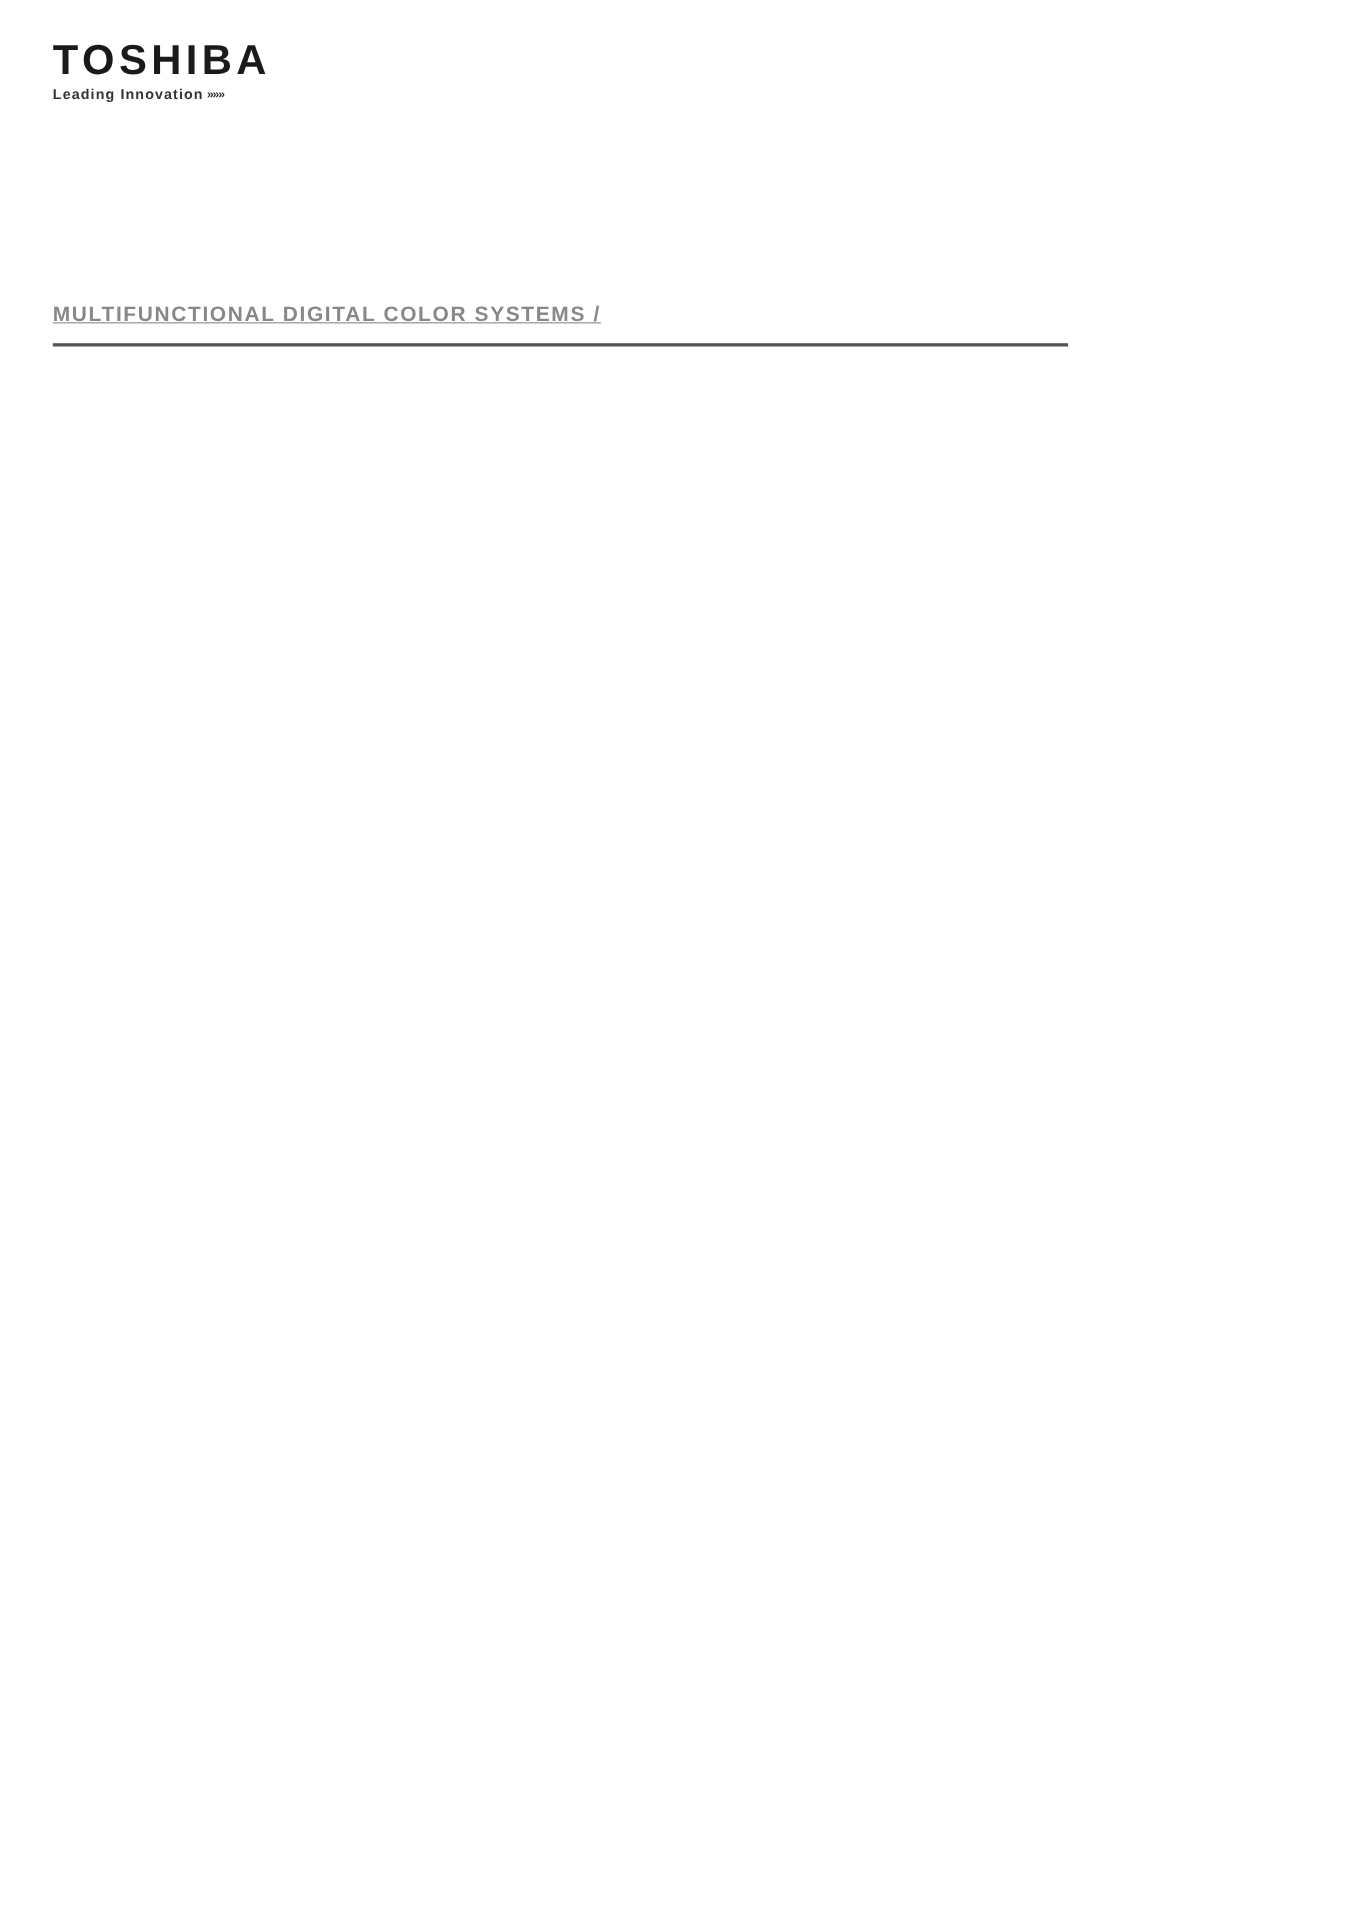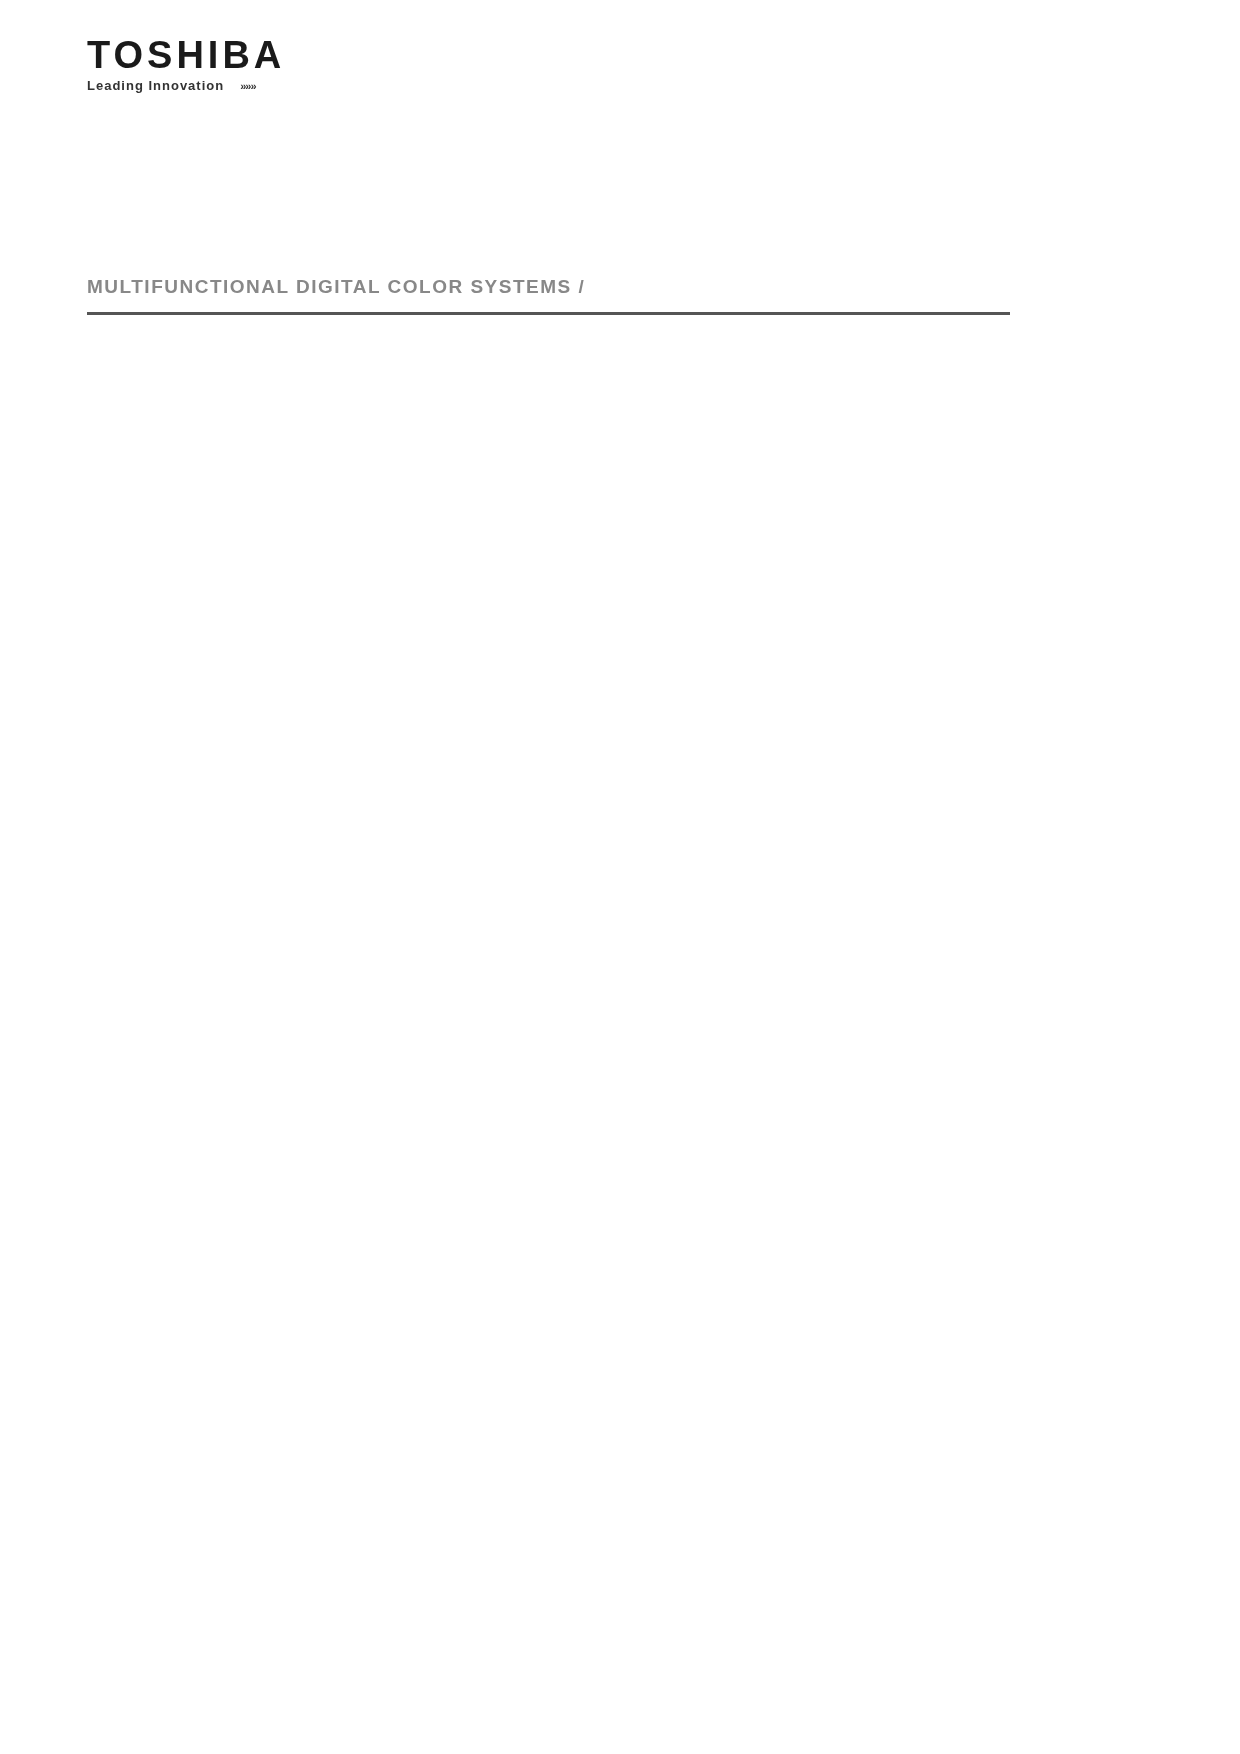--- a/index.html
+++ b/index.html
@@ -15,21 +15,20 @@
       font-family: Arial, Helvetica, sans-serif;
       position: relative;
     }
 
     .page-container {
       width: 1019px;
       min-height: 1754px;
       background: #ffffff;
       padding: 0;
       position: relative;
-      margin-left: 39px;
     }
 
     .header-section {
       padding: 36px 48px 0 48px;
     }
 
     .logo-area {
       display: flex;
       flex-direction: column;
       align-items: flex-start;
@@ -46,21 +45,21 @@
     }
 
     .logo-tagline {
       font-size: 13px;
       font-weight: 700;
       color: #333333;
       letter-spacing: 1px;
       margin-top: 4px;
       display: flex;
       align-items: center;
-      gap: 16px;
+      gap: 3px;
     }
 
     .tagline-arrows {
       font-size: 11px;
       font-weight: 900;
       color: #333333;
       letter-spacing: -1px;
     }
 
     .content-section {
@@ -68,20 +67,21 @@
     }
 
     .subtitle-text {
       font-size: 19px;
       font-weight: 700;
       color: #888888;
       letter-spacing: 1.5px;
       text-transform: uppercase;
       line-height: 1.5;
       margin-bottom: 10px;
+      text-decoration: underline;
     }
 
     .main-title {
       font-size: 92px;
       font-weight: 900;
       color: #999999;
       letter-spacing: -2px;
       line-height: 1.05;
       margin-bottom: 18px;
       font-family: Arial, Helvetica, sans-serif;

